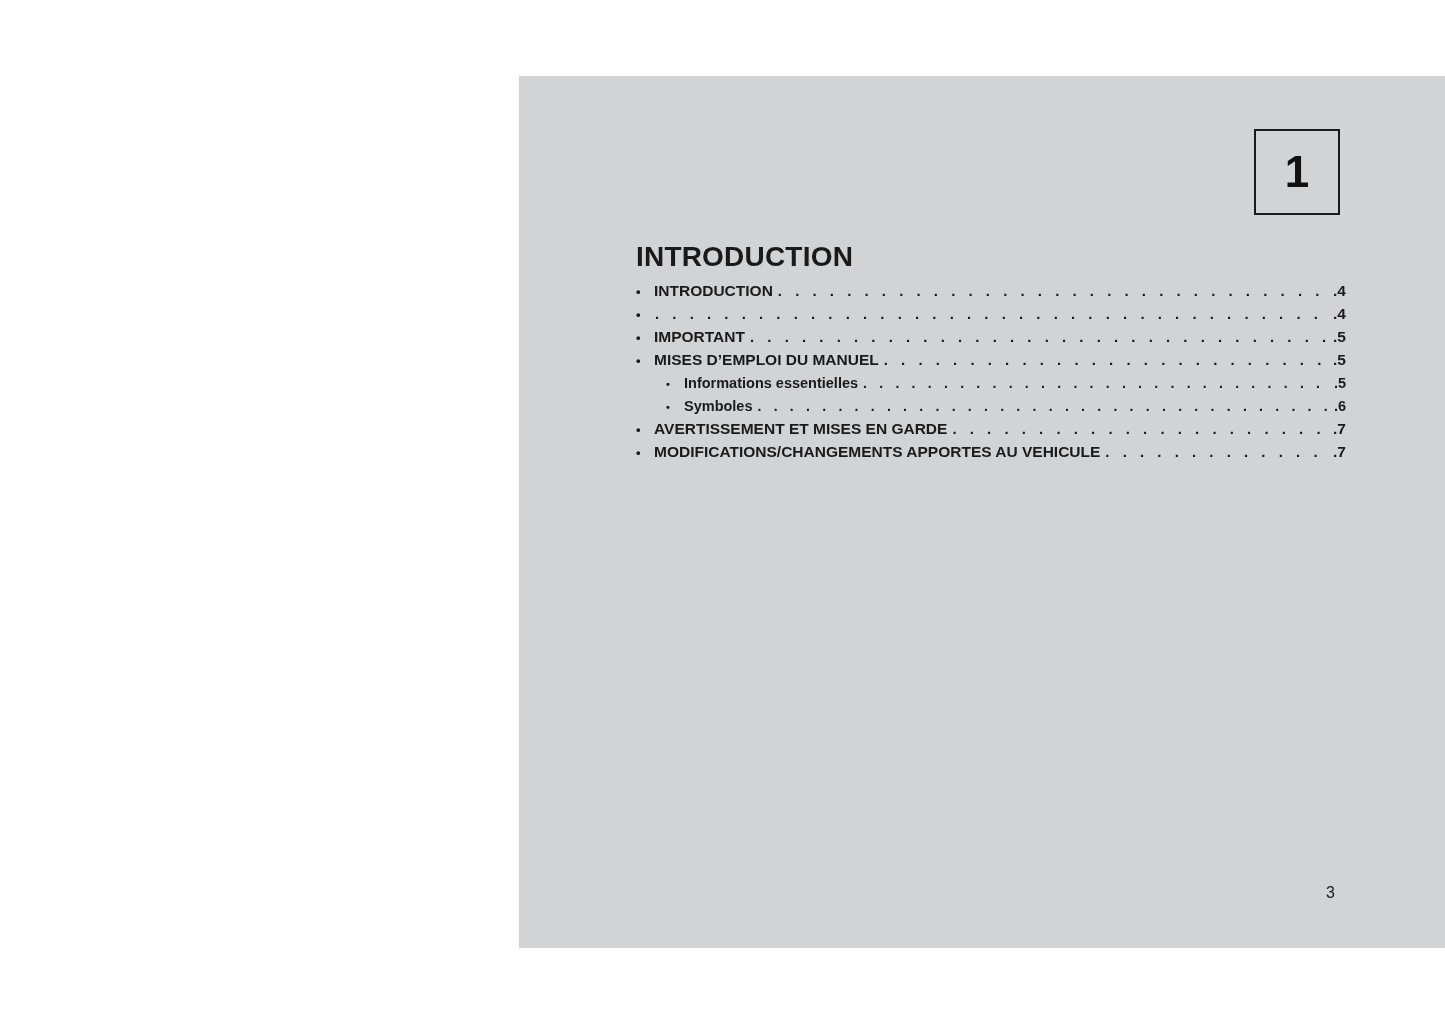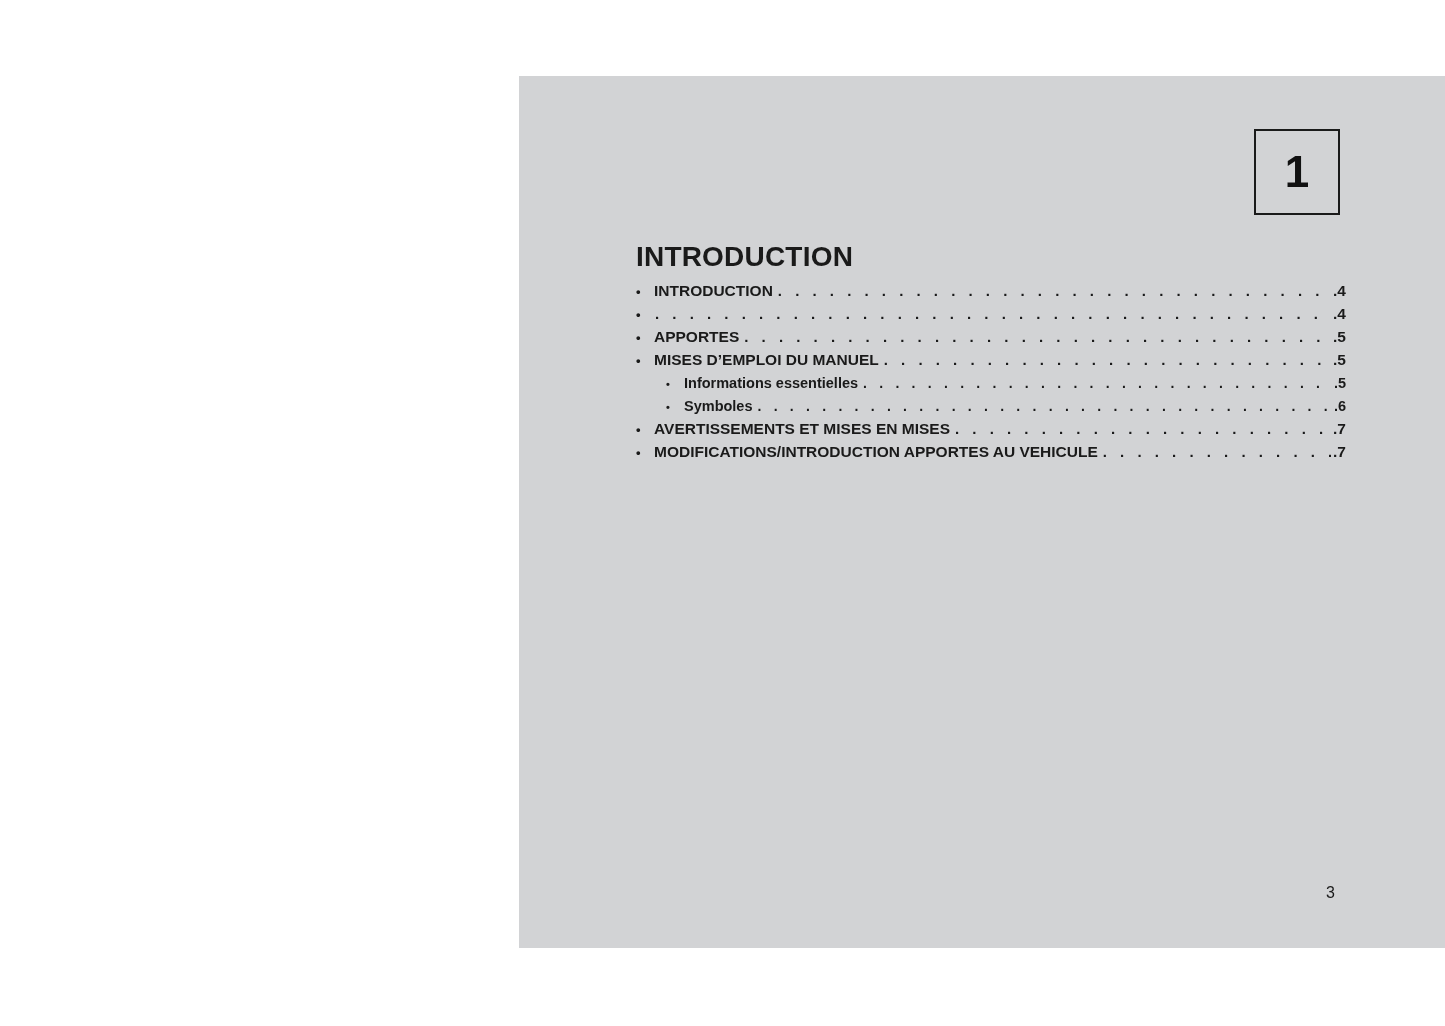--- a/index.html
+++ b/index.html
@@ -139,21 +139,21 @@
       </div>
 
       <div class="toc-row level-1">
         <span class="bullet">•</span>
         <span class="dots">. . . . . . . . . . . . . . . . . . . . . . . . . . . . . . . . . . . . . . . . . . . . . . . . . . . . . . . . . . . . . . . . . . . . .</span>
         <span class="pagenum">.4</span>
       </div>
 
       <div class="toc-row level-1">
         <span class="bullet">•</span>
-        <span class="toc-label">APPORTES</span>
+        <span class="toc-label">IMPORTANT</span>
         <span class="dots">. . . . . . . . . . . . . . . . . . . . . . . . . . . . . . . . . . . . . . . . . . . . . . . . . . . . . . . . . . . . . . . . . . . . .</span>
         <span class="pagenum">.5</span>
       </div>
 
       <div class="toc-row level-1">
         <span class="bullet">•</span>
         <span class="toc-label">MISES D’EMPLOI DU MANUEL</span>
         <span class="dots">. . . . . . . . . . . . . . . . . . . . . . . . . . . . . . . . . . . . . . . . . . . . . . . . . . . . . . . . . . . . . . . . . . . . .</span>
         <span class="pagenum">.5</span>
       </div>
@@ -167,28 +167,28 @@
 
       <div class="toc-row level-2">
         <span class="bullet">•</span>
         <span class="toc-label">Symboles</span>
         <span class="dots">. . . . . . . . . . . . . . . . . . . . . . . . . . . . . . . . . . . . . . . . . . . . . . . . . . . . . . . . . . . . . . . . . . . . .</span>
         <span class="pagenum">.6</span>
       </div>
 
       <div class="toc-row level-1">
         <span class="bullet">•</span>
-        <span class="toc-label">AVERTISSEMENTS ET MISES EN MISES</span>
+        <span class="toc-label">AVERTISSEMENT ET MISES EN GARDE</span>
         <span class="dots">. . . . . . . . . . . . . . . . . . . . . . . . . . . . . . . . . . . . . . . . . . . . . . . . . . . . . . . . . . . . . . . . . . . . .</span>
         <span class="pagenum">.7</span>
       </div>
 
       <div class="toc-row level-1">
         <span class="bullet">•</span>
-        <span class="toc-label">MODIFICATIONS/INTRODUCTION APPORTES AU VEHICULE</span>
+        <span class="toc-label">MODIFICATIONS/CHANGEMENTS APPORTES AU VEHICULE</span>
         <span class="dots">. . . . . . . . . . . . . . . . . . . . . . . . . . . . . . . . . . . . . . . . . . . . . . . . . . . . . . . . . . . . . . . . . . . . .</span>
         <span class="pagenum">.7</span>
       </div>
 
     </div>
 
     <div class="folio">3</div>
 
   </div>
 </div>

